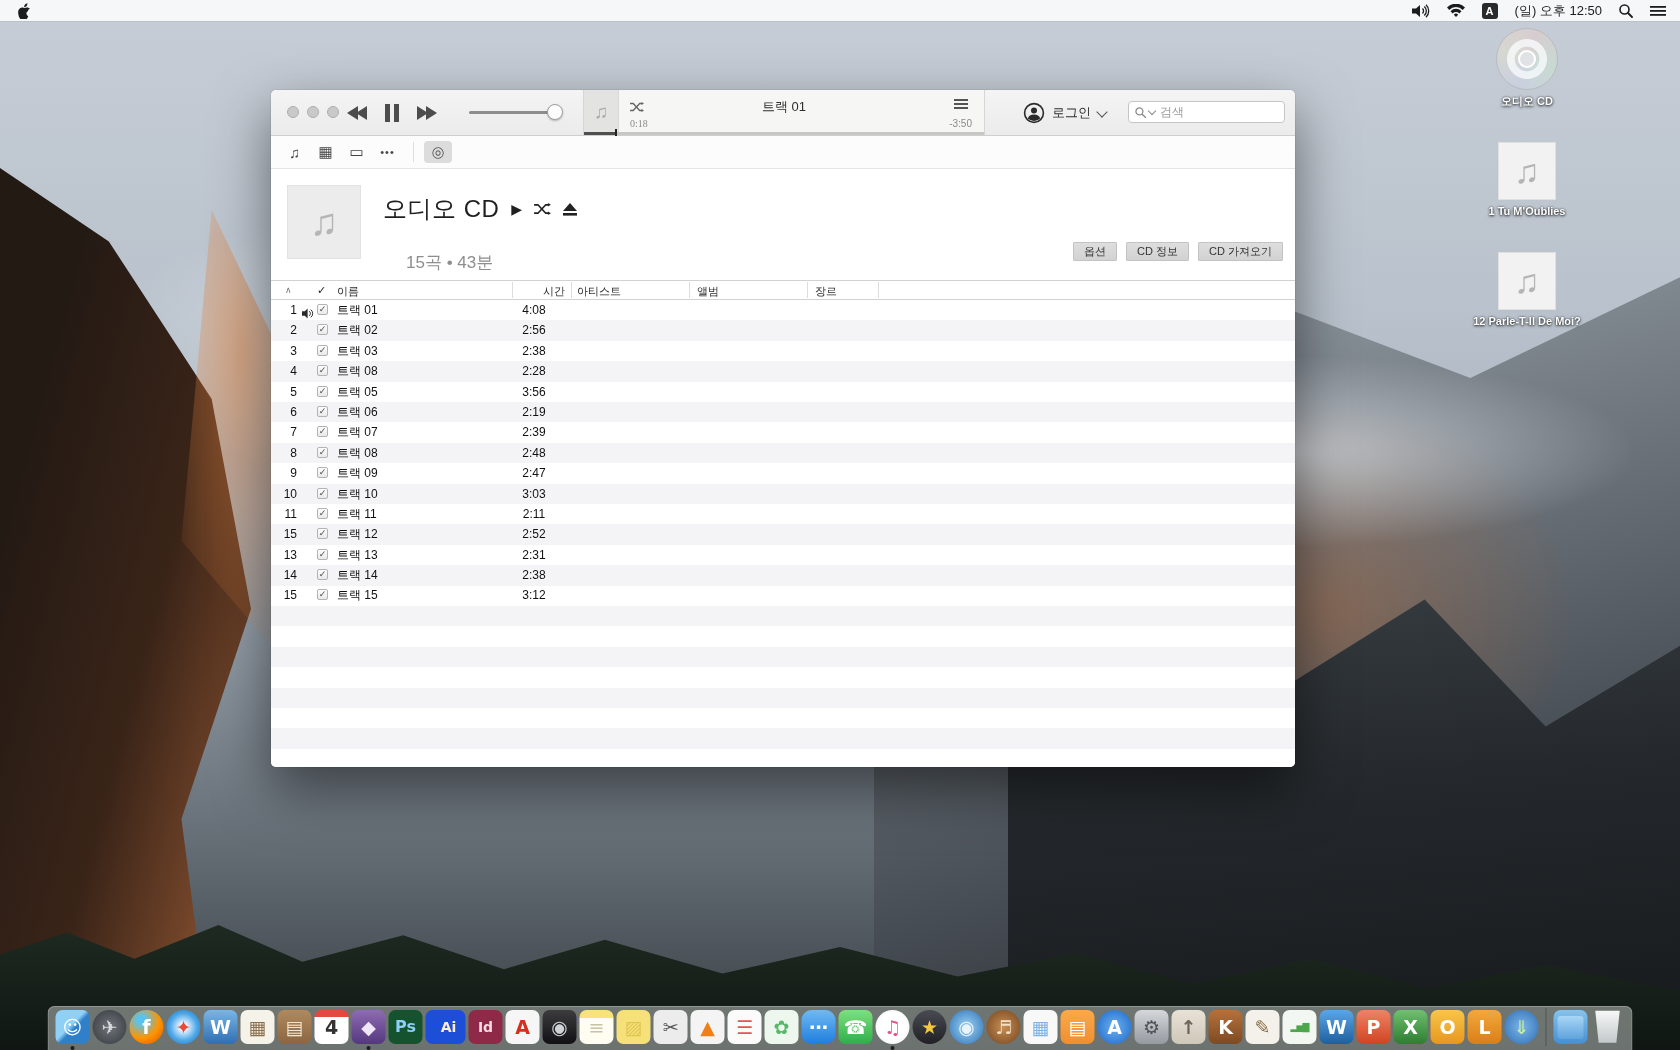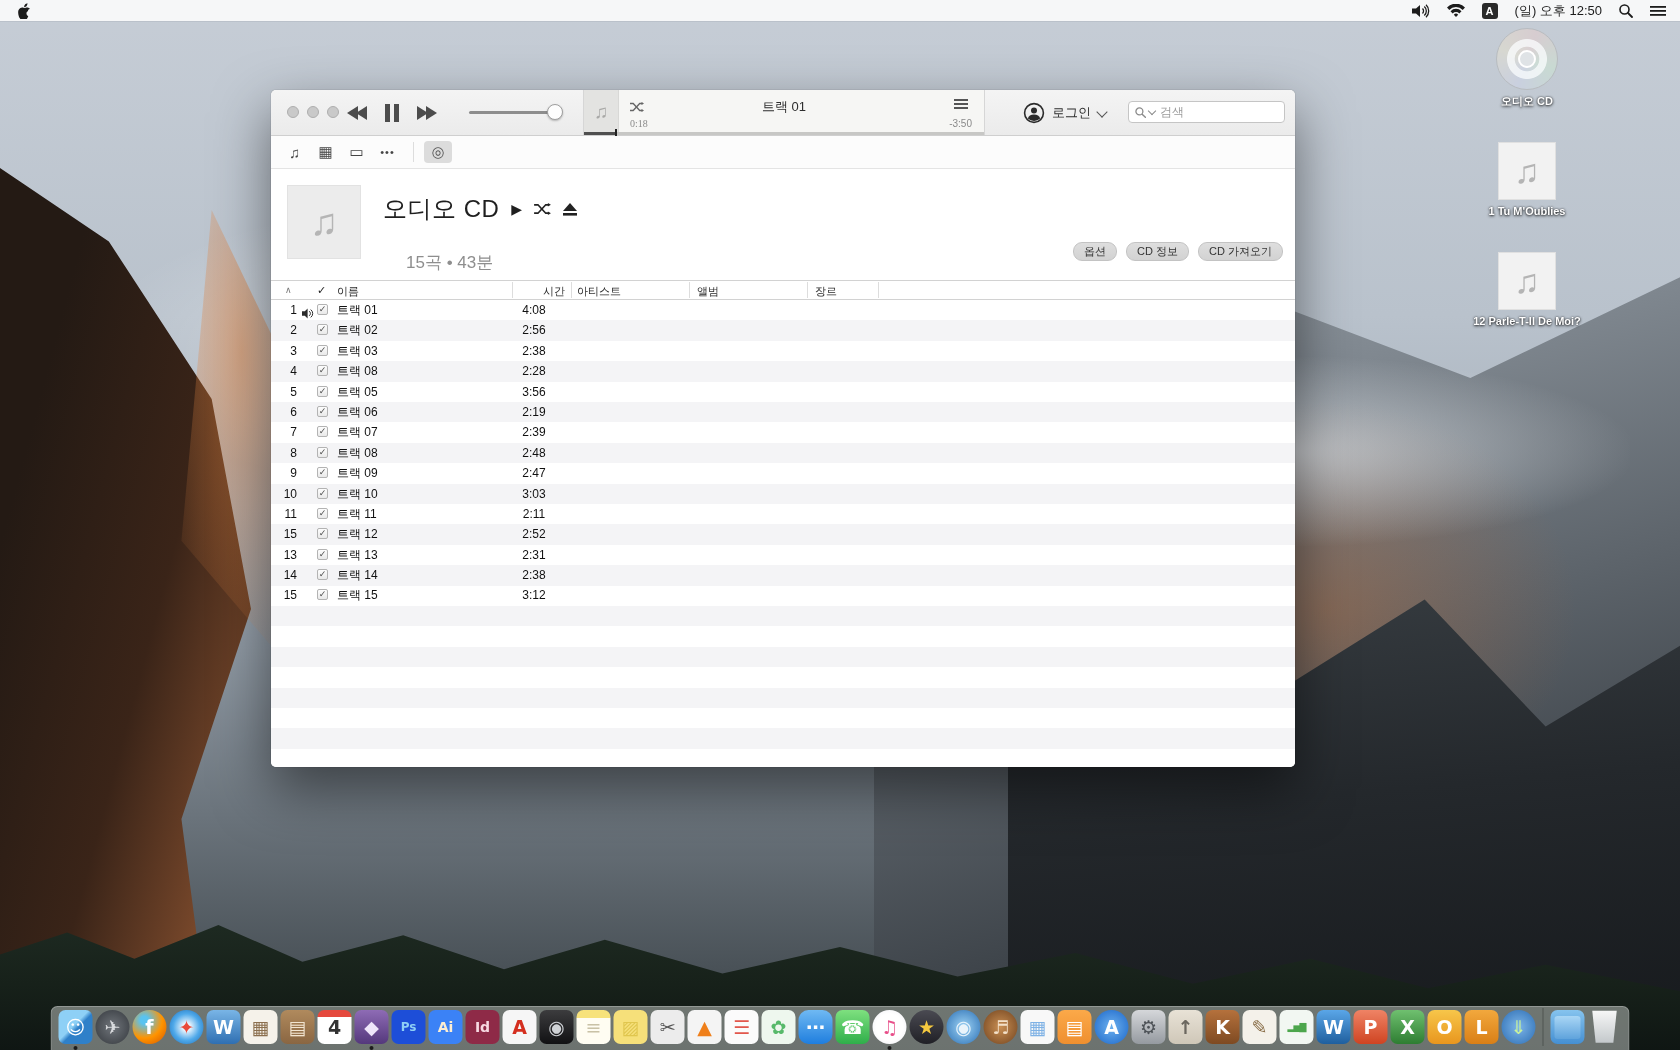--- a/index.html
+++ b/index.html
@@ -117,21 +117,21 @@
   .albumhead{position:absolute;left:0;top:79px;width:100%;height:111px;background:#fff;}
   .art{position:absolute;left:16px;top:16px;width:74px;height:74px;background:#ececec;border:1px solid #e2e2e2;
     display:flex;align-items:center;justify-content:center;color:#b5b5b5;font-size:38px;box-sizing:border-box;}
   .alb-titlerow{position:absolute;left:112px;top:24px;display:flex;align-items:center;gap:12px;}
   .alb-title{font-size:24px;color:#1f1f1f;letter-spacing:.5px;}
   .alb-play{color:#1f1f1f;font-size:14px;}
   .alb-shuffle svg{display:block;}
   .alb-eject svg{display:block;}
   .alb-sub{position:absolute;left:113px;top:82px;font-size:17px;color:#8e8e8e;margin-left:22px;}
   .alb-btns{position:absolute;right:12px;bottom:19px;display:flex;gap:9px;}
-  .btn{height:19px;padding:0 10px;background:linear-gradient(180deg,#dedede,#d2d2d2);border-radius:9px;
+  .btn{height:19px;padding:0 10px;background:linear-gradient(180deg,#dedede,#d2d2d2);border-radius:1px;
     font-size:11px;color:#333;display:flex;align-items:center;border:1px solid #c3c3c3;box-sizing:border-box;}
 
   .theader{position:absolute;left:0;top:190px;width:100%;height:20px;background:#fff;border-top:1px solid #d2d2d2;
     border-bottom:1px solid #d2d2d2;box-sizing:border-box;font-size:11px;color:#2c2c2c;}
   .th-sort{position:absolute;left:14px;top:4px;color:#777;font-size:9px;}
   .th-chk{position:absolute;left:46px;top:3px;font-size:11px;color:#222;}
   .th-name{position:absolute;left:66px;top:3px;}
   .th-time{position:absolute;left:230px;width:64px;text-align:right;top:3px;}
   .th-artist{position:absolute;left:306px;top:3px;}
   .th-album{position:absolute;left:426px;top:3px;}
@@ -548,25 +548,25 @@
 
       </div>
       <div class="dock-item" title="calendar" style="background: linear-gradient(rgb(229, 73, 61) 22%, rgb(255, 255, 255) 22%); color: rgb(51, 51, 51); font-weight: bold;">
         <span class="glyph">4</span>
 
       </div>
       <div class="dock-item" title="screen-capture" style="background: linear-gradient(rgb(142, 107, 181), rgb(84, 56, 124)); color: rgb(239, 230, 250);">
         <span class="glyph">◆</span>
         <span class="run-dot"></span>
       </div>
-      <div class="dock-item" title="photoshop" style="background: #1d4ed8; color: rgb(142, 207, 245); font-size: 12px; font-weight: bold;">
+      <div class="dock-item" title="photoshop" style="background: #14532d; color: rgb(142, 207, 245); font-size: 16px; font-weight: bold;">
         <span class="glyph">Ps</span>
 
       </div>
-      <div class="dock-item" title="illustrator" style="background: #3b82f6; color: rgb(253, 238, 210); font-size: 14px; font-weight: bold;">
+      <div class="dock-item" title="illustrator" style="background: #1d4ed8; color: rgb(253, 238, 210); font-size: 14px; font-weight: bold; padding-left: 6px;">
         <span class="glyph">Ai</span>
 
       </div>
       <div class="dock-item" title="indesign" style="background: rgb(142, 42, 71); color: rgb(247, 217, 226); font-size: 14px; font-weight: bold;">
         <span class="glyph">Id</span>
 
       </div>
       <div class="dock-item" title="acrobat" style="background: rgb(246, 246, 246); color: rgb(212, 47, 31); font-weight: bold;">
         <span class="glyph">A</span>
 

